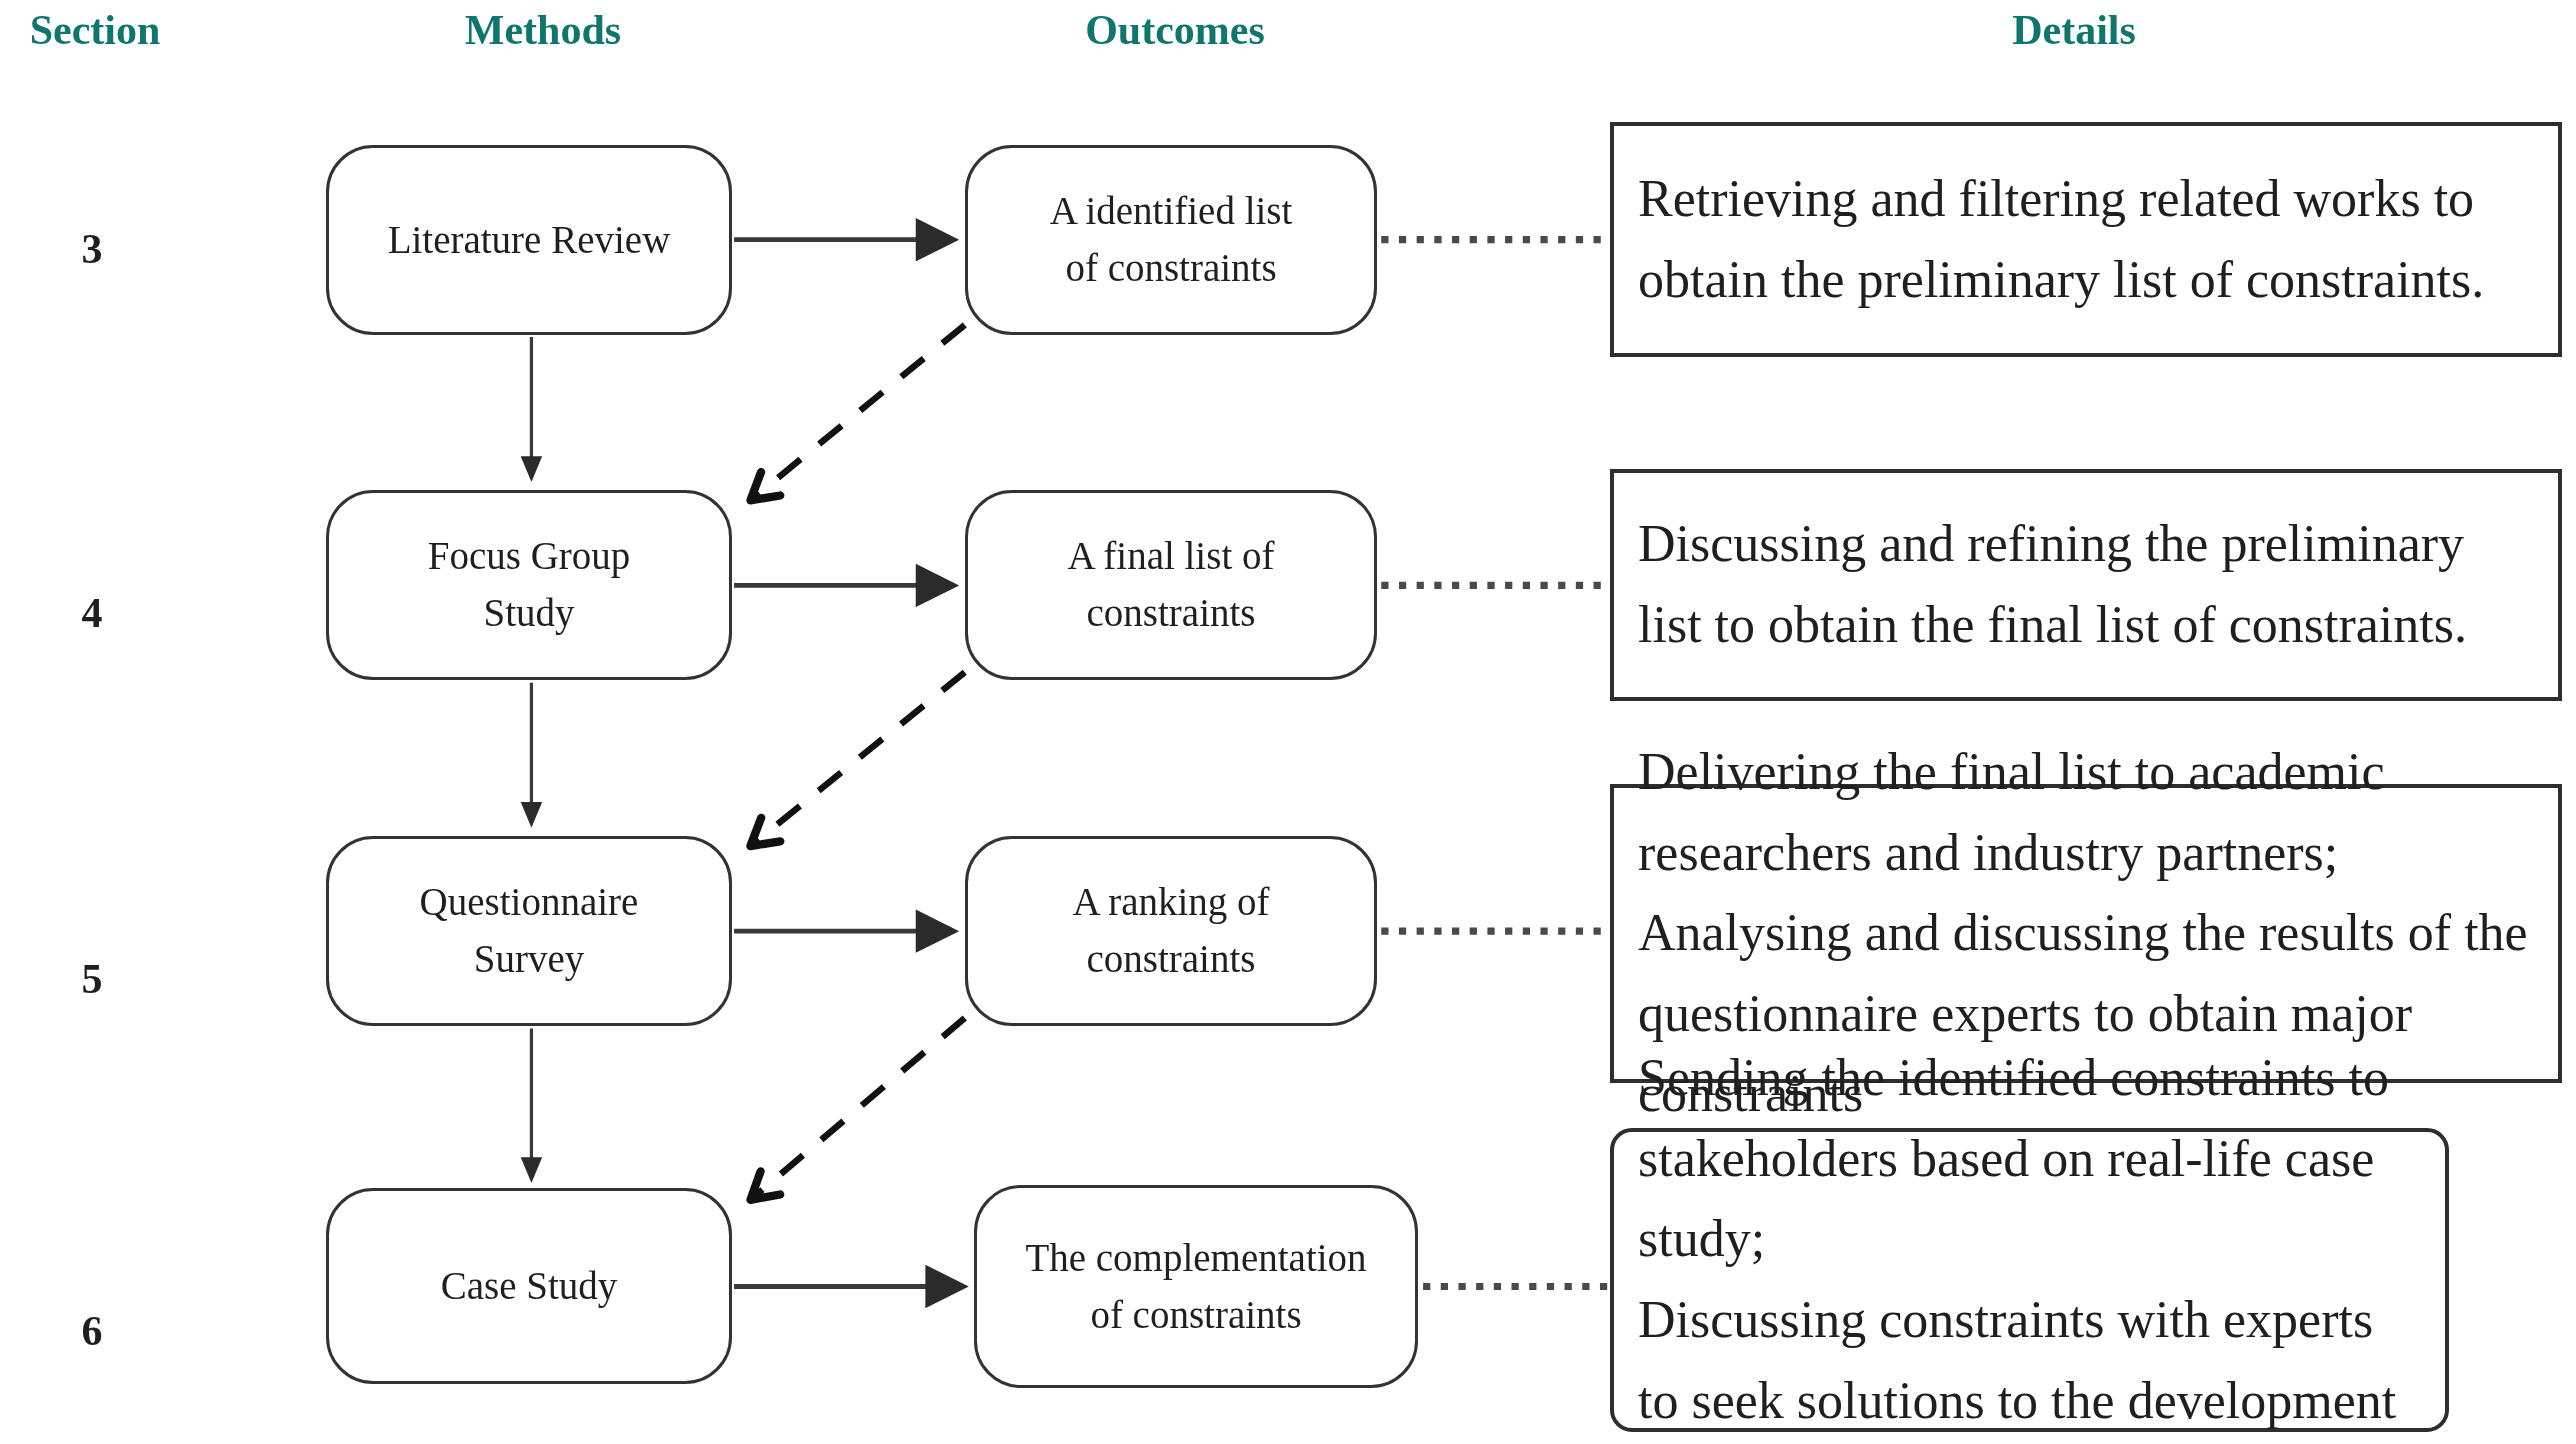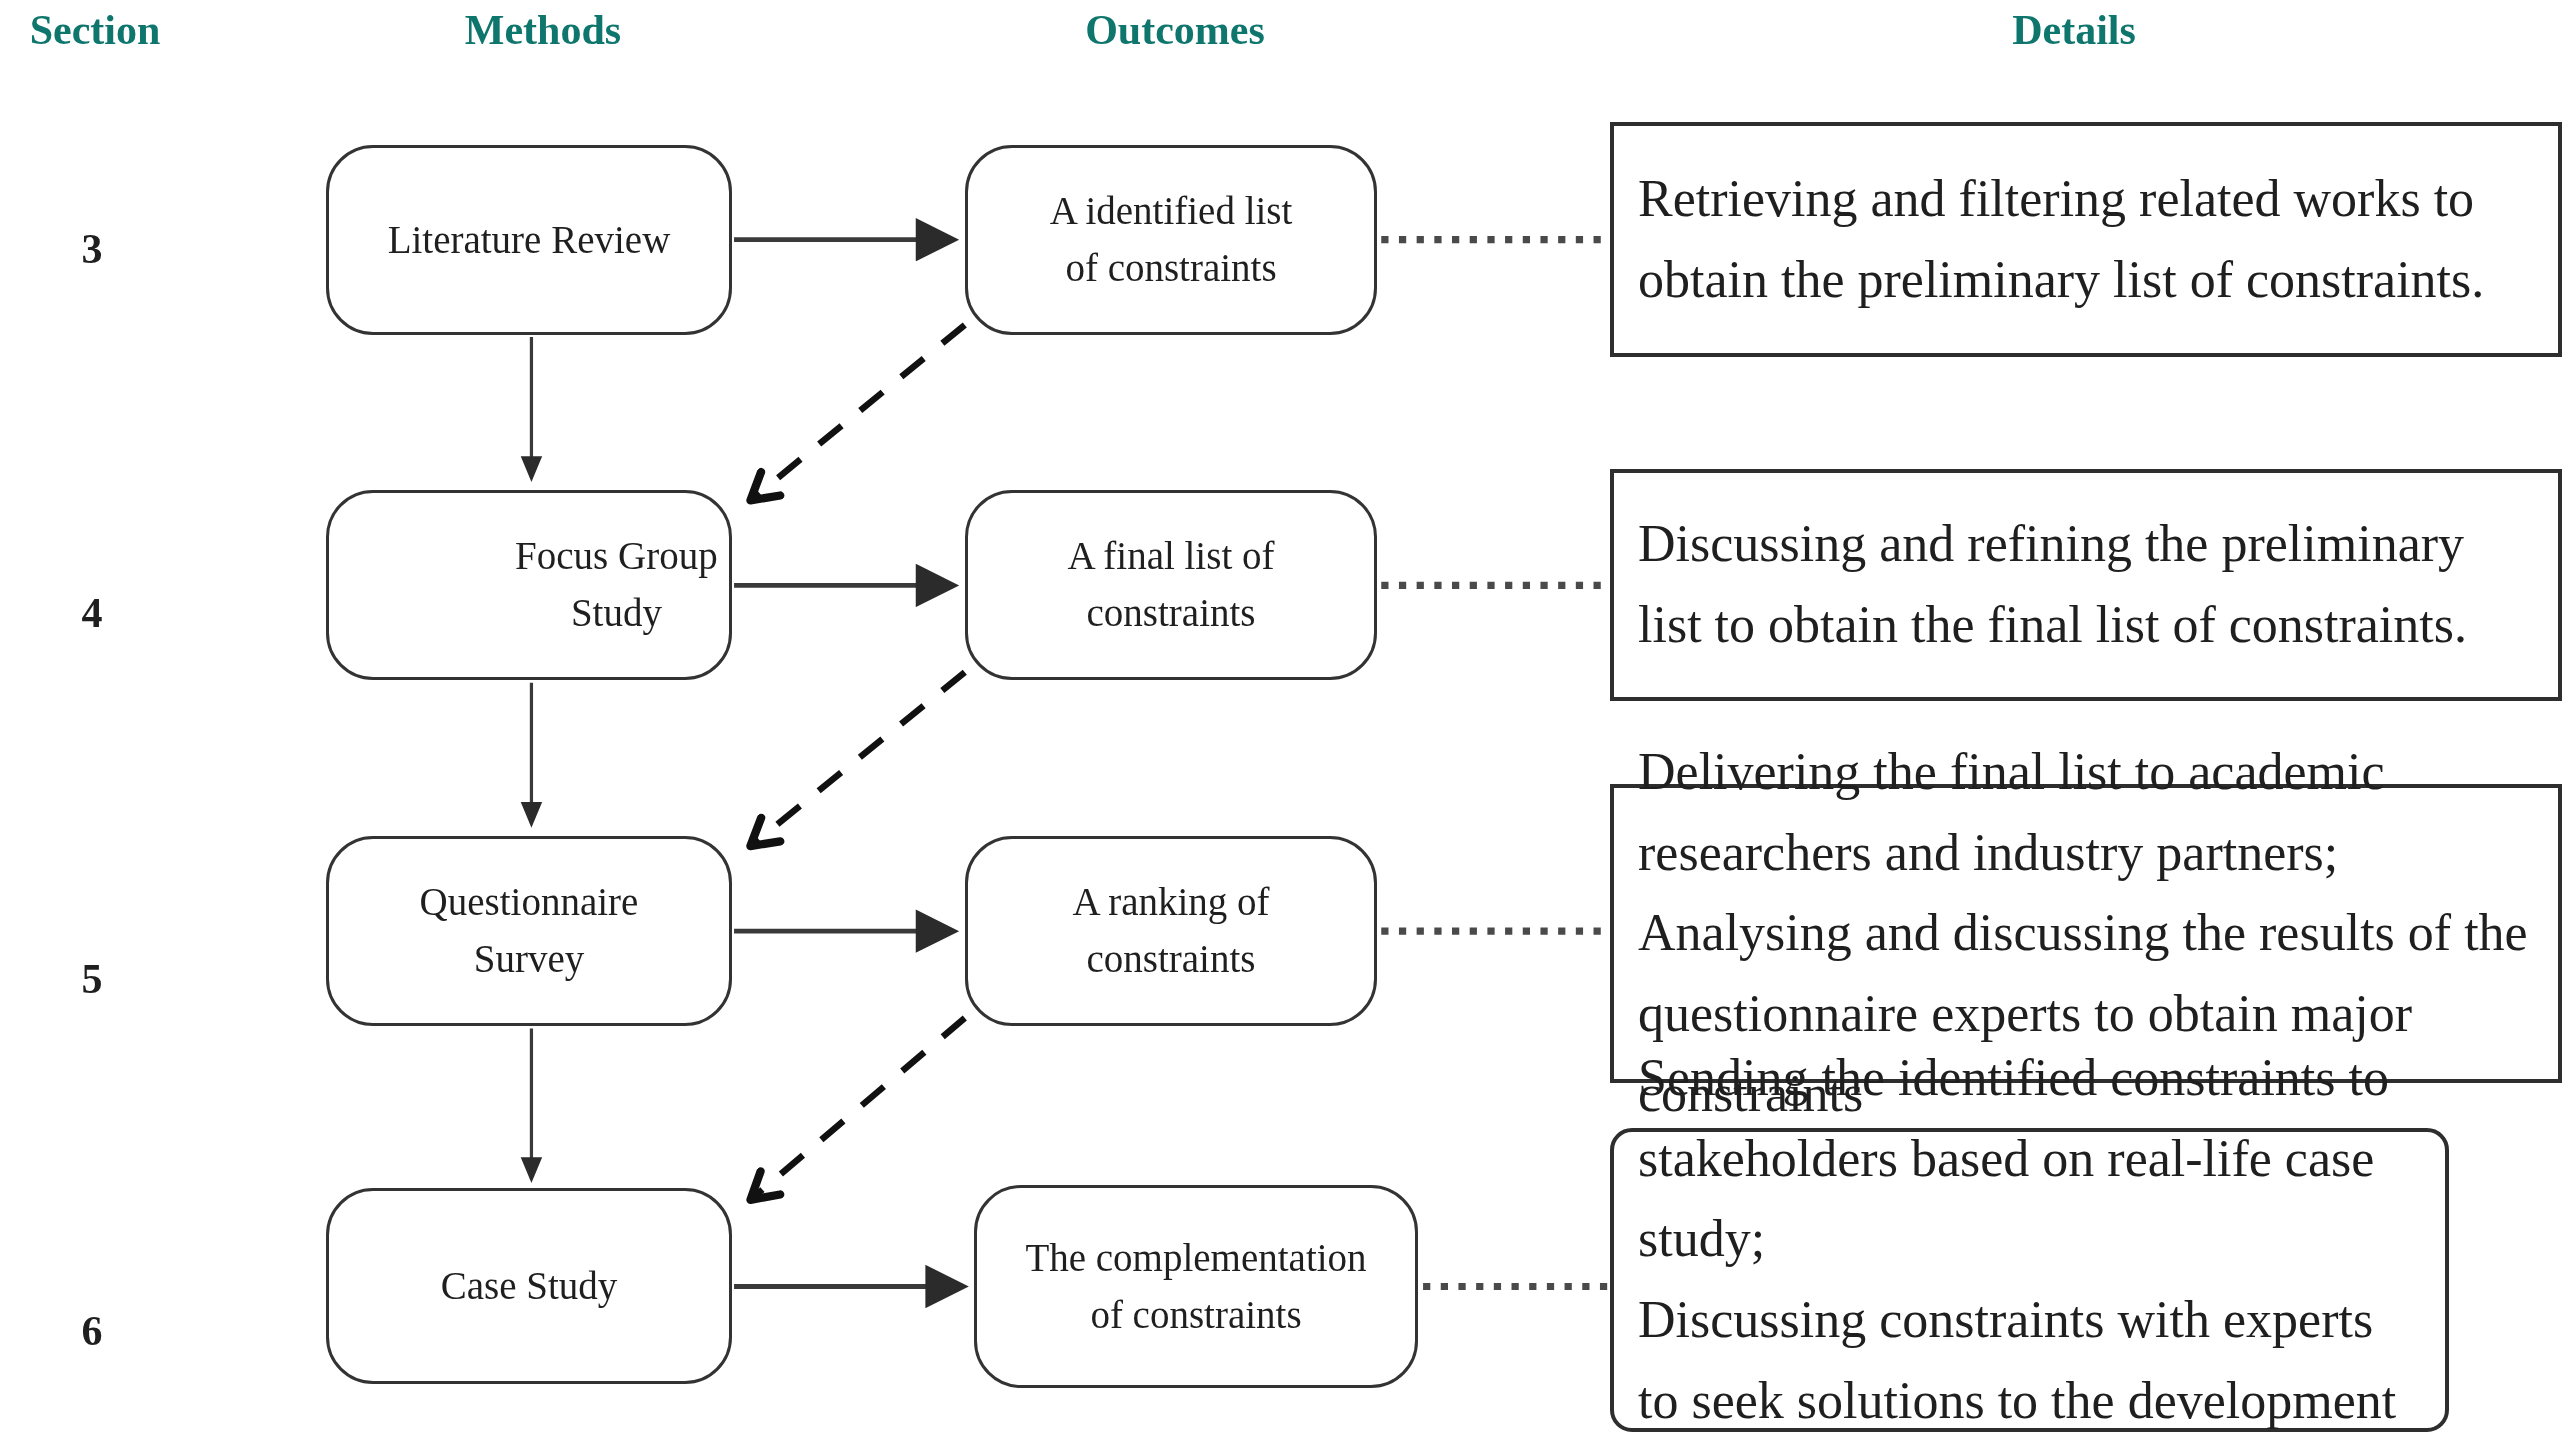--- a/index.html
+++ b/index.html
@@ -114,21 +114,21 @@
   <div class="col-header" style="left:2074px; top:6.4px;">Details</div>
 
   <div class="section-num" style="left:92px; top:249px;">3</div>
   <div class="section-num" style="left:92px; top:613px;">4</div>
   <div class="section-num" style="left:92px; top:979px;">5</div>
   <div class="section-num" style="left:92px; top:1331px;">6</div>
 
   <div class="node" style="left:326px; top:145px; width:406px; height:190px;">
     <div class="node-label">Literature Review</div>
   </div>
-  <div class="node" style="left:326px; top:490px; width:406px; height:190px;justify-content:flex-end;">
+  <div class="node" style="left:326px; top:490px; width:406px; height:190px;">
     <div class="node-label">Focus Group
 Study</div>
   </div>
   <div class="node" style="left:326px; top:836px; width:406px; height:190px;">
     <div class="node-label">Questionnaire
 Survey</div>
   </div>
   <div class="node" style="left:326px; top:1188px; width:406px; height:196px;">
     <div class="node-label">Case Study</div>
   </div>

